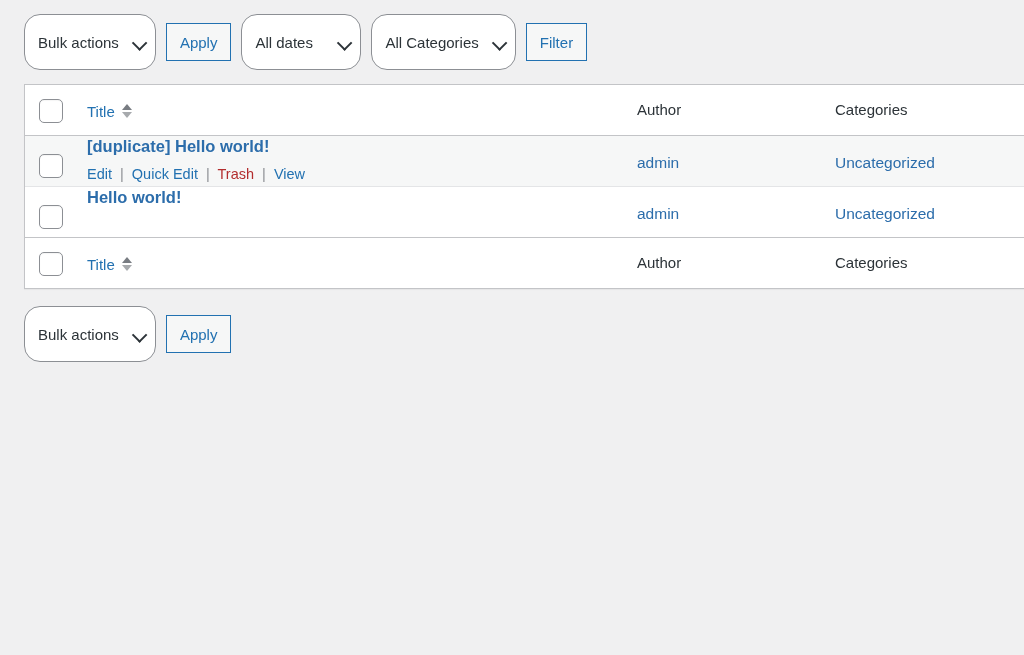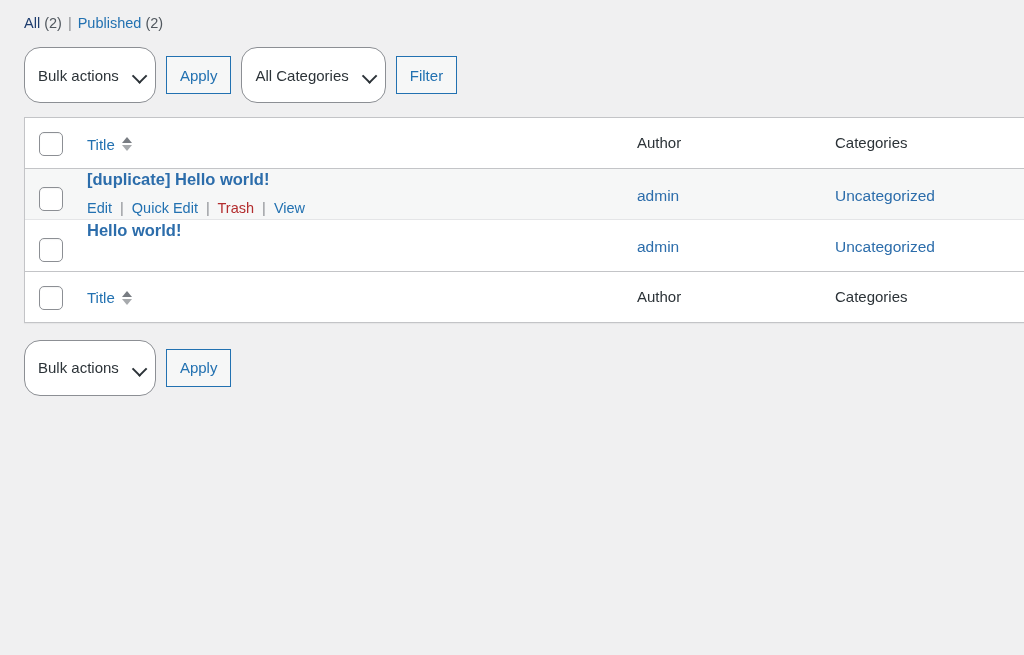--- a/index.html
+++ b/index.html
@@ -261,39 +261,32 @@
     line-height: 1.3;
   }
   td.col-author, td.col-cat { padding-top: 17px; }
 </style>
 </head>
 <body>
 
 <div class="wrap">
 
 
-  <ul class="subsubsub">
-    <li>
-      <a href="#" class="current">All</a>
-      <span class="count">(2)</span>
-    </li>
-    <li class="sep">|</li>
-    <li>
-      <a href="#">Published</a>
-      <span class="count">(2)</span>
-    </li>
-  </ul>
 
   <div class="tablenav top">
     <div class="wp-select">
       <span>Bulk actions</span>
       <span class="chevron"></span>
     </div>
     <button class="button-secondary">Apply</button>
 
+    <div class="wp-select" style="min-width:120px">
+      <span>All dates</span>
+      <span class="chevron"></span>
+    </div>
 
     <div class="wp-select" style="min-width:130px">
       <span>All Categories</span>
       <span class="chevron"></span>
     </div>
 
     <button class="button-secondary">Filter</button>
   </div>
 
   <table class="wp-list-table">

